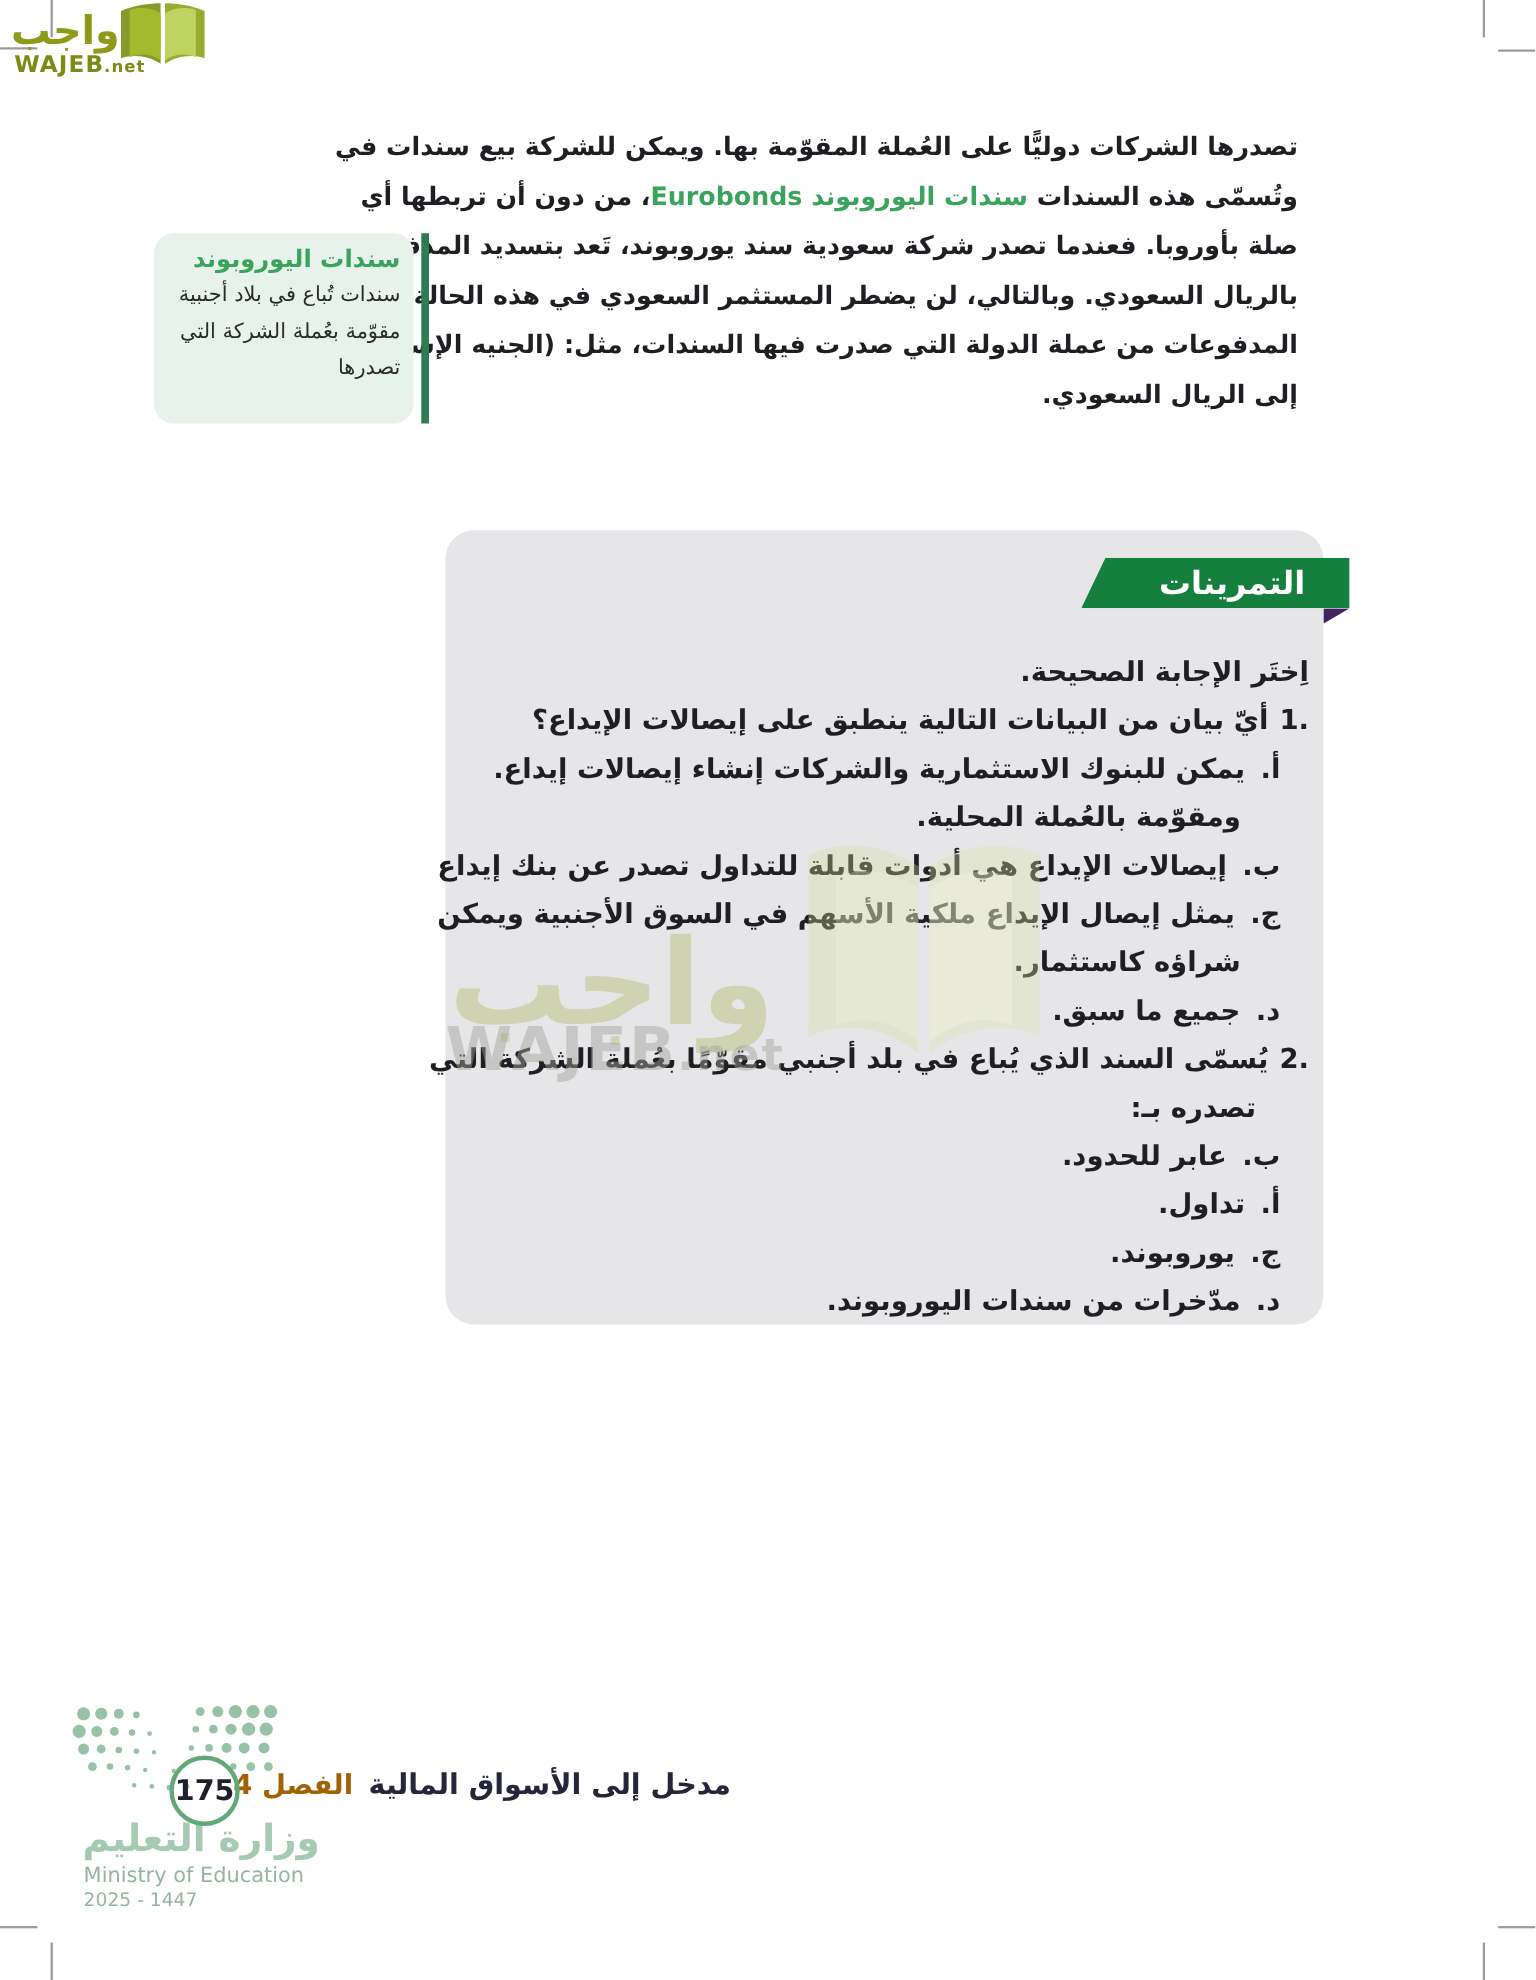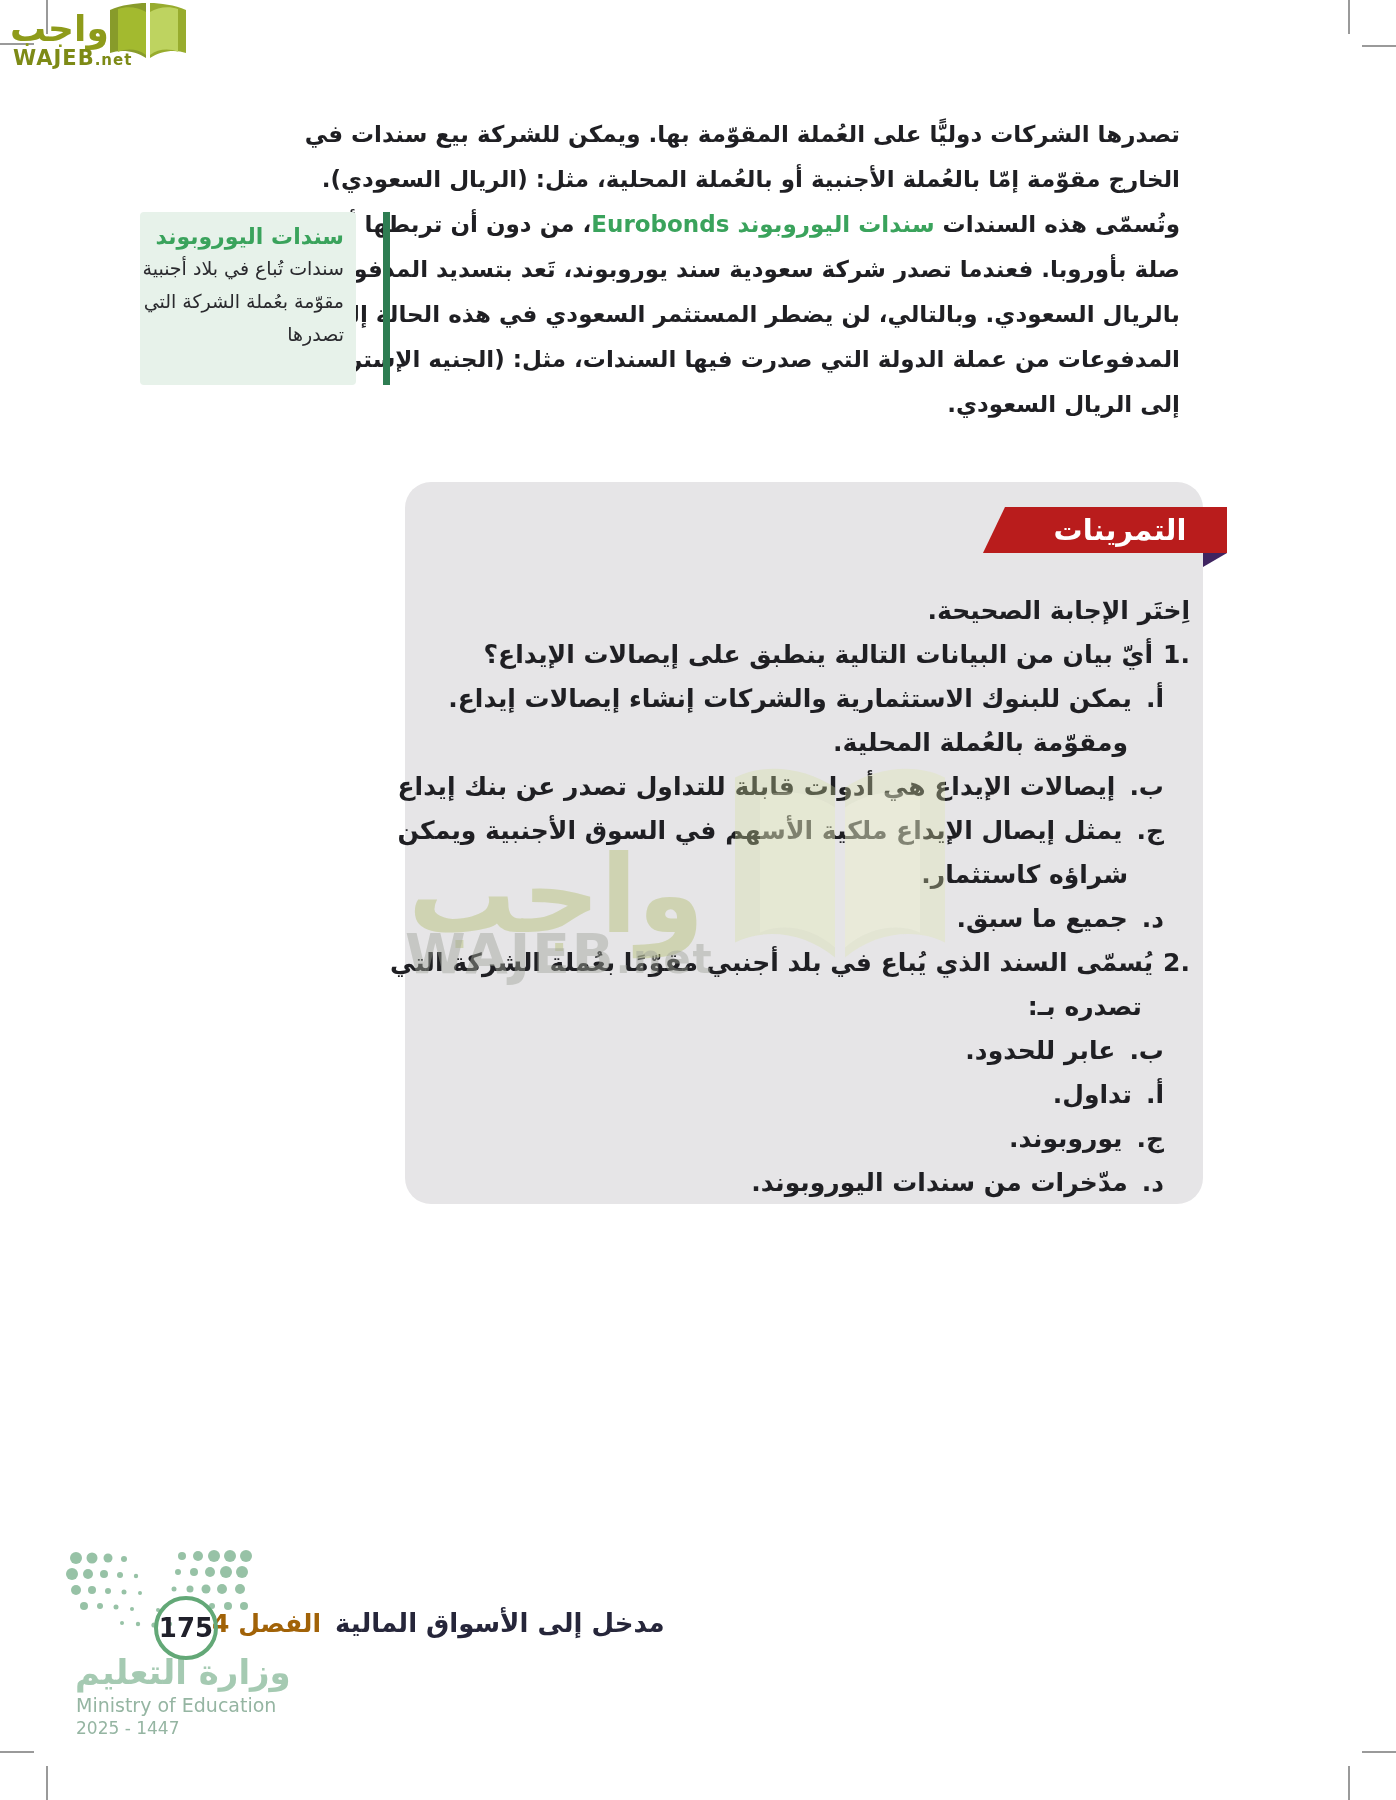--- a/index.html
+++ b/index.html
@@ -10,28 +10,28 @@
   
   .logo-ar{position:absolute;left:10px;top:8px;font-size:36px;font-weight:bold;color:#8e9b1a;direction:rtl;}
   .logo-en{position:absolute;left:13px;top:46px;font-size:21px;font-weight:bold;color:#7d8a16;letter-spacing:1px;}
   .logo-en .tld{font-size:15px;}
   .logo-book{position:absolute;left:103px;top:0px;}
   
   .intro{position:absolute;right:216px;top:112px;width:760px;direction:rtl;text-align:right;}
   .intro .iline{white-space:nowrap;line-height:45px;font-size:23px;font-weight:600;color:#1f1f23;}
   .kw{color:#3aa35c;font-weight:700;}
   
-  .defbox{position:absolute;left:140px;top:212px;width:216px;height:173px;background:#e7f2ea;
-          border-radius:4px;direction:rtl;text-align:right;box-sizing:border-box;padding:10px 12px 3px 6px;}
+  .defbox{position:absolute;left:140px;top:212px;width:236px;height:173px;background:#e7f2ea;
+          border-radius:18px;direction:rtl;text-align:right;box-sizing:border-box;padding:10px 12px 3px 6px;}
   .defbar{position:absolute;left:383px;top:212px;width:7px;height:173px;background:#2e7d52;}
   .def-title{color:#3aa35c;font-weight:700;font-size:22px;line-height:30px;white-space:nowrap;}
   .def-line{font-size:19px;line-height:33px;color:#2a2a2e;font-weight:500;white-space:nowrap;}
   
   .exbox{position:absolute;left:405px;top:482px;width:798px;height:722px;background:#e6e5e7;border-radius:26px;}
-  .banner{position:absolute;left:983px;top:507px;width:244px;height:46px;background:#b91c1c;
+  .banner{position:absolute;left:983px;top:507px;width:244px;height:46px;background:#15803d;
           clip-path:polygon(22px 0,100% 0,100% 100%,0 100%);z-index:2;}
   .banner-text{position:absolute;left:30px;top:0;width:214px;text-align:center;line-height:46px;
           color:#ffffff;font-size:29px;font-weight:700;direction:rtl;}
   .banner-fold{position:absolute;left:1203px;top:553px;width:24px;height:14px;background:#3f2460;
           clip-path:polygon(0 0,100% 0,0 100%);z-index:2;}
   .excontent{position:absolute;right:206px;top:589px;width:760px;direction:rtl;text-align:right;z-index:2;}
   .xline{white-space:nowrap;line-height:44px;font-size:25px;font-weight:600;color:#1f1f23;}
   .xline.instr{font-weight:700;}
   .xline.opt{padding-right:26px;}
   .xline.cont{padding-right:62px;}
@@ -76,21 +76,20 @@
     <svg width="90" height="68" viewBox="0 0 90 68">
       <path d="M43 3 L43 58 C33 51 18 49 7 53 L7 10 C18 5 33 3 43 3 Z" fill="#7e9218" opacity="0.92"></path>
       <path d="M47 3 L47 58 C57 51 72 49 83 53 L83 10 C72 5 57 3 47 3 Z" fill="#8fa51c" opacity="0.92"></path>
       <path d="M43 12 C35 7 24 6 15 9 L15 52 C24 48 35 49 43 55 Z" fill="#a8c030" opacity="0.85"></path>
       <path d="M47 12 C55 7 66 6 75 9 L75 52 C66 48 55 49 47 55 Z" fill="#c4d968" opacity="0.85"></path>
     </svg>
   </div>
 
   <div class="intro">
     <div class="iline">تصدرها الشركات دوليًّا على العُملة المقوّمة بها. ويمكن للشركة بيع سندات في</div>
-    <div class="iline">الخارج مقوّمة إمّا بالعُملة الأجنبية أو بالعُملة المحلية، مثل: (الريال السعودي).</div>
     <div class="iline"><span>وتُسمّى هذه السندات </span><span class="kw">سندات اليوروبوند Eurobonds</span><span>، من دون أن تربطها أي</span></div>
     <div class="iline">صلة بأوروبا. فعندما تصدر شركة سعودية سند يوروبوند، تَعد بتسديد المدفوعات</div>
     <div class="iline">بالريال السعودي. وبالتالي، لن يضطر المستثمر السعودي في هذه الحالة إلى تحويل</div>
     <div class="iline">المدفوعات من عملة الدولة التي صدرت فيها السندات، مثل: (الجنيه الإسترليني)</div>
     <div class="iline">إلى الريال السعودي.</div>
   </div>
 
   <div class="defbox">
     <div class="def-title">سندات اليوروبوند</div>
     <div class="def-line">سندات تُباع في بلاد أجنبية</div>

